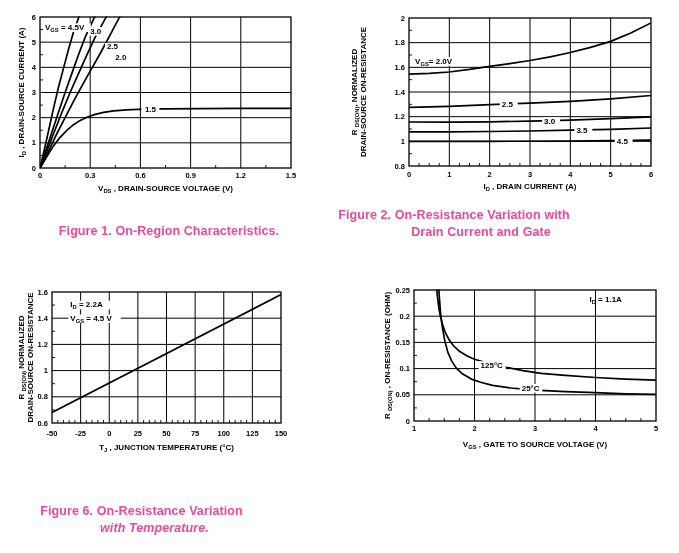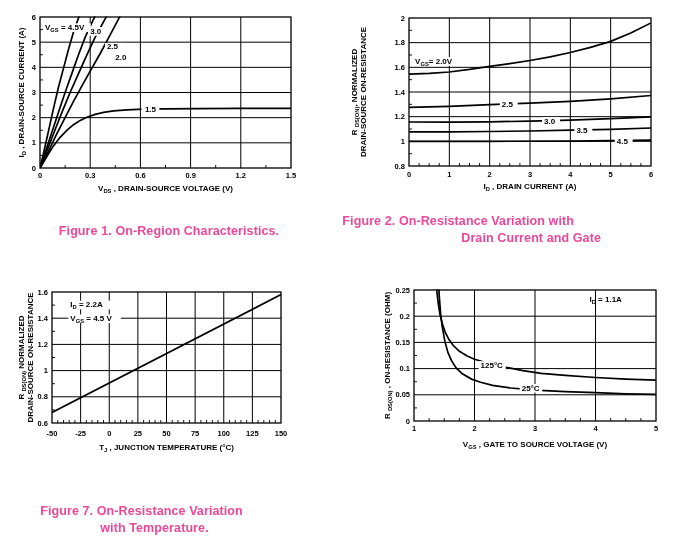--- a/index.html
+++ b/index.html
@@ -6,25 +6,25 @@
   .page{position:relative;width:679px;height:553px;background:#ffffff;
         font-family:"Liberation Sans",sans-serif;overflow:hidden;}
   .panel{position:absolute;}
   #panel0{left:0;top:0;}
   #panel1{left:340px;top:0;}
   #panel2{left:0;top:272px;}
   #panel3{left:340px;top:272px;}
   .caption{position:absolute;text-align:center;font-weight:bold;
            font-size:12.5px;color:#ec4899;line-height:17px;letter-spacing:0.1px;}
   .cap1{left:19px;top:223px;width:300px;}
-  .cap2{left:334px;top:213px;width:240px;text-align:right;}
+  .cap2{left:334px;top:207px;width:240px;}
   .cap3{left:9px;top:503px;width:265px;}
   .cap4{left:330px;top:507px;width:240px;}
   .shift27{transform:translateX(27px);}
-  .shift13{transform:translateX(13px);}
+  .shift13{transform:translateX(13px);font-style:italic;}
   .shift24{transform:translateX(24px);}
   svg text{font-family:"Liberation Sans",sans-serif;}
 </style>
 </head>
 <body>
 
 <div class="page">
 
   <section class="panel" id="panel0">
     <svg class="chart" width="339" height="214" viewBox="0 0 339 214">
@@ -293,18 +293,18 @@
   <div class="caption cap1">
     <div class="cap-line">Figure 1. On-Region Characteristics.</div>
   </div>
 
   <div class="caption cap2">
     <div class="cap-line">Figure 2. On-Resistance Variation with</div>
     <div class="cap-line shift27">Drain Current and Gate</div>
   </div>
 
   <div class="caption cap3">
-    <div class="cap-line">Figure 7. On-Resistance Variation</div>
+    <div class="cap-line">Figure 6. On-Resistance Variation</div>
     <div class="cap-line shift13">with Temperature.</div>
   </div>
 
 
 </div>
 
 </body></html>

